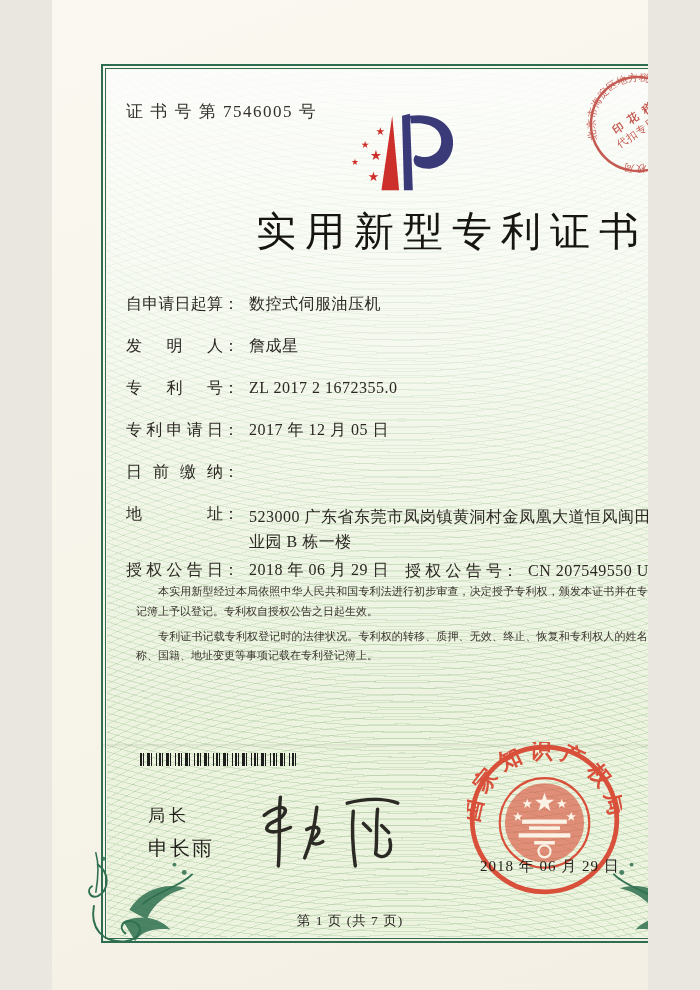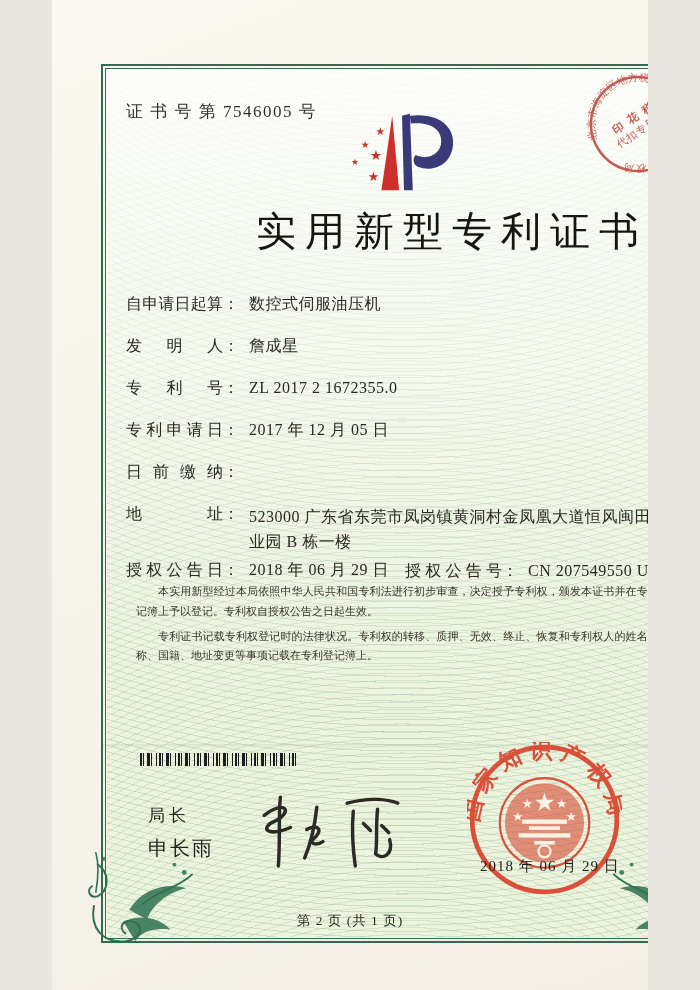--- a/index.html
+++ b/index.html
@@ -215,15 +215,15 @@
     </g>
     <g fill="#2f7050" opacity="0.85">
       <path d="M46,66 C60,44 84,38 104,44 C86,48 70,60 64,76 Z"></path>
       <path d="M40,78 C58,70 76,74 88,86 C72,84 58,88 52,98 Z"></path>
       <circle cx="102" cy="28" r="2.5"></circle>
       <circle cx="92" cy="20" r="2"></circle>
       <circle cx="20" cy="14" r="2"></circle>
     </g>
   </svg>
 
-  <div class="abs footer">第 2 页 (共 1 页)</div>
+  <div class="abs footer">第 1 页 (共 7 页)</div>
 
 </div>
 
 </body></html>

